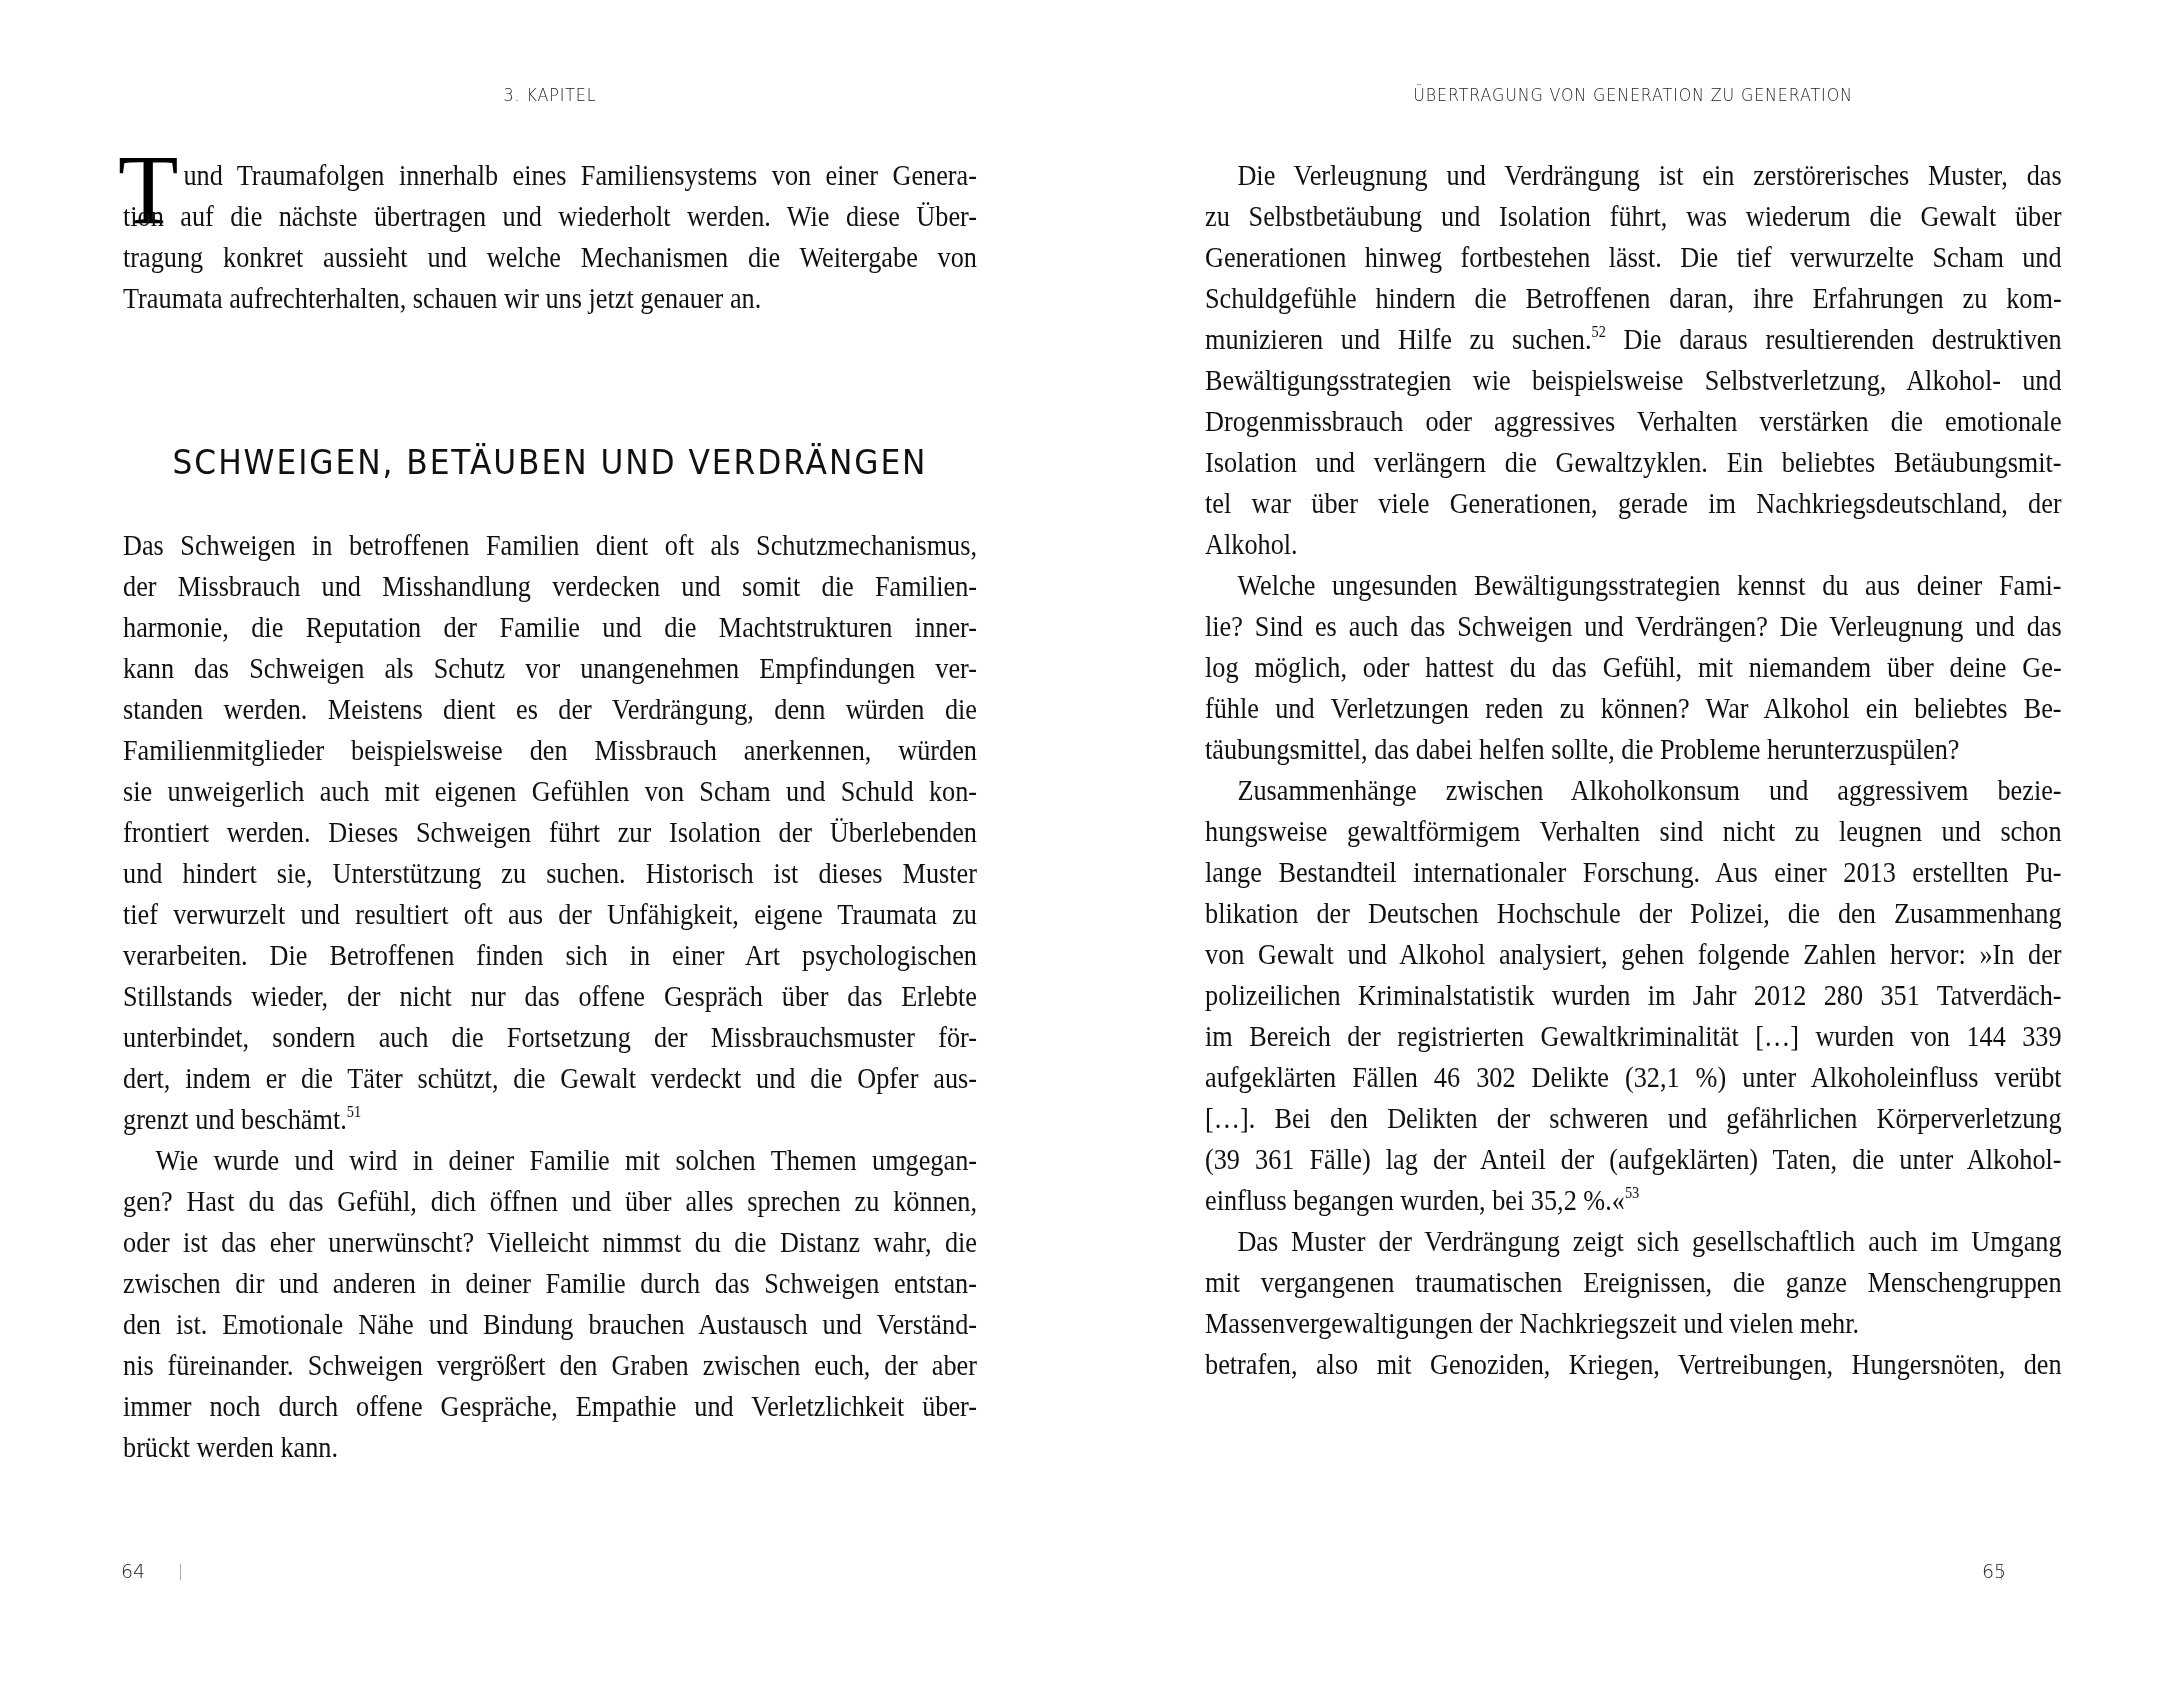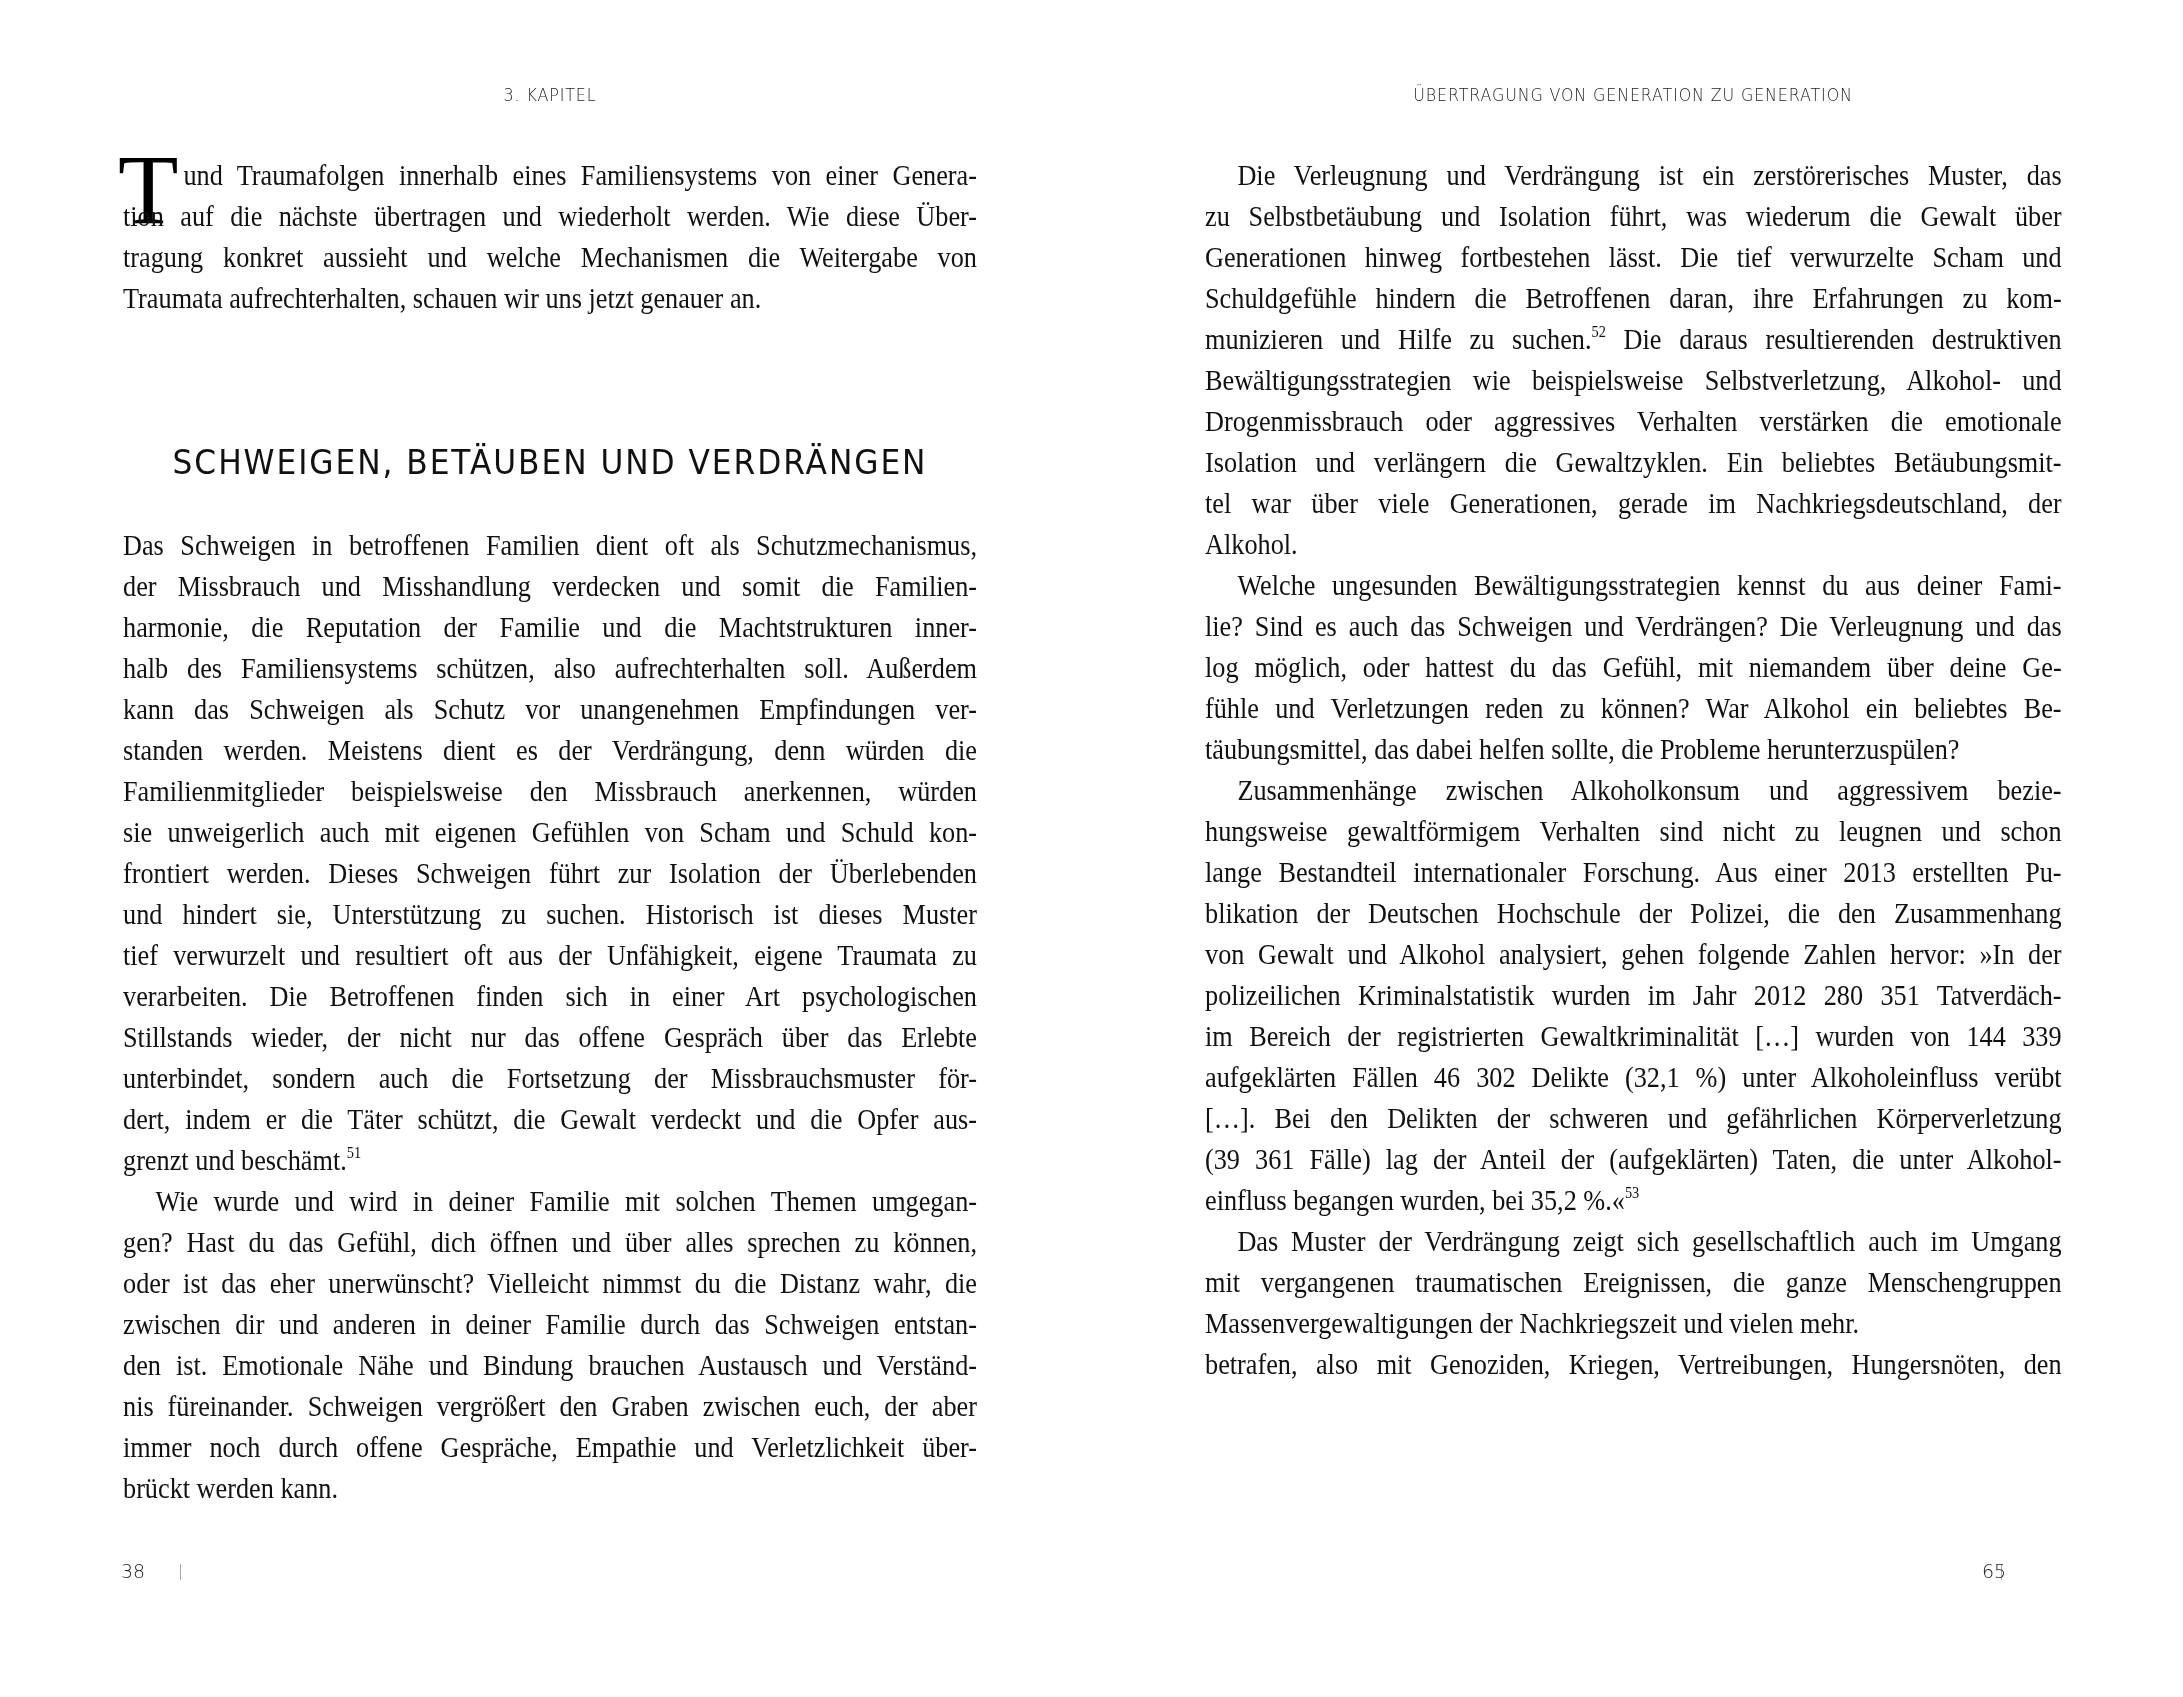--- a/index.html
+++ b/index.html
@@ -69,23 +69,20 @@
       <div class="line">
         <span class="line-inner" style="width: 976px;"><span>Das Schweigen in betroffenen Familien dient oft als Schutzmechanismus,</span></span>
       </div>
       <div class="line">
         <span class="line-inner" style="width: 976px;"><span>der Missbrauch und Misshandlung verdecken und somit die Familien-</span></span>
       </div>
       <div class="line">
         <span class="line-inner" style="width: 976px;"><span>harmonie, die Reputation der Familie und die Machtstrukturen inner-</span></span>
       </div>
       <div class="line">
-        <span class="line-inner" style="width: 976px;"><span>halb des Familiensystems schützen, also aufrechterhalten soll. Außerdem</span></span>
-      </div>
-      <div class="line">
         <span class="line-inner" style="width: 976px;"><span>kann das Schweigen als Schutz vor unangenehmen Empfindungen ver-</span></span>
       </div>
       <div class="line">
         <span class="line-inner" style="width: 976px;"><span>standen werden. Meistens dient es der Verdrängung, denn würden die</span></span>
       </div>
       <div class="line">
         <span class="line-inner" style="width: 976px;"><span>Familienmitglieder beispielsweise den Missbrauch anerkennen, würden</span></span>
       </div>
       <div class="line">
         <span class="line-inner" style="width: 976px;"><span>sie unweigerlich auch mit eigenen Gefühlen von Scham und Schuld kon-</span></span>
@@ -132,21 +129,21 @@
       <div class="line">
         <span class="line-inner" style="width: 976px;"><span>nis füreinander. Schweigen vergrößert den Graben zwischen euch, der aber</span></span>
       </div>
       <div class="line">
         <span class="line-inner" style="width: 976px;"><span>immer noch durch offene Gespräche, Empathie und Verletzlichkeit über-</span></span>
       </div>
       <div class="line last">
         <span class="line-inner" style="width: 976px;"><span>brückt werden kann.</span></span>
       </div>
     </div>
-  <div class="folio" style="left:121px;">38</div>
+  <div class="folio" style="left:121px;">64</div>
   <div class="folio-sep" style="left:180px;"></div>
 </div>
 
 <div class="page page-right">
   <div class="running-head" style="left:114px;width:856px;">ÜBERTRAGUNG VON GENERATION ZU GENERATION</div>
   <div class="text-block" id="right-body" style="left:114px;top:154px;width:856px;">
       <div class="line indent">
         <span class="line-inner" style="width: 979px;"><span>Die Verleugnung und Verdrängung ist ein zerstörerisches Muster, das</span></span>
       </div>
       <div class="line">

